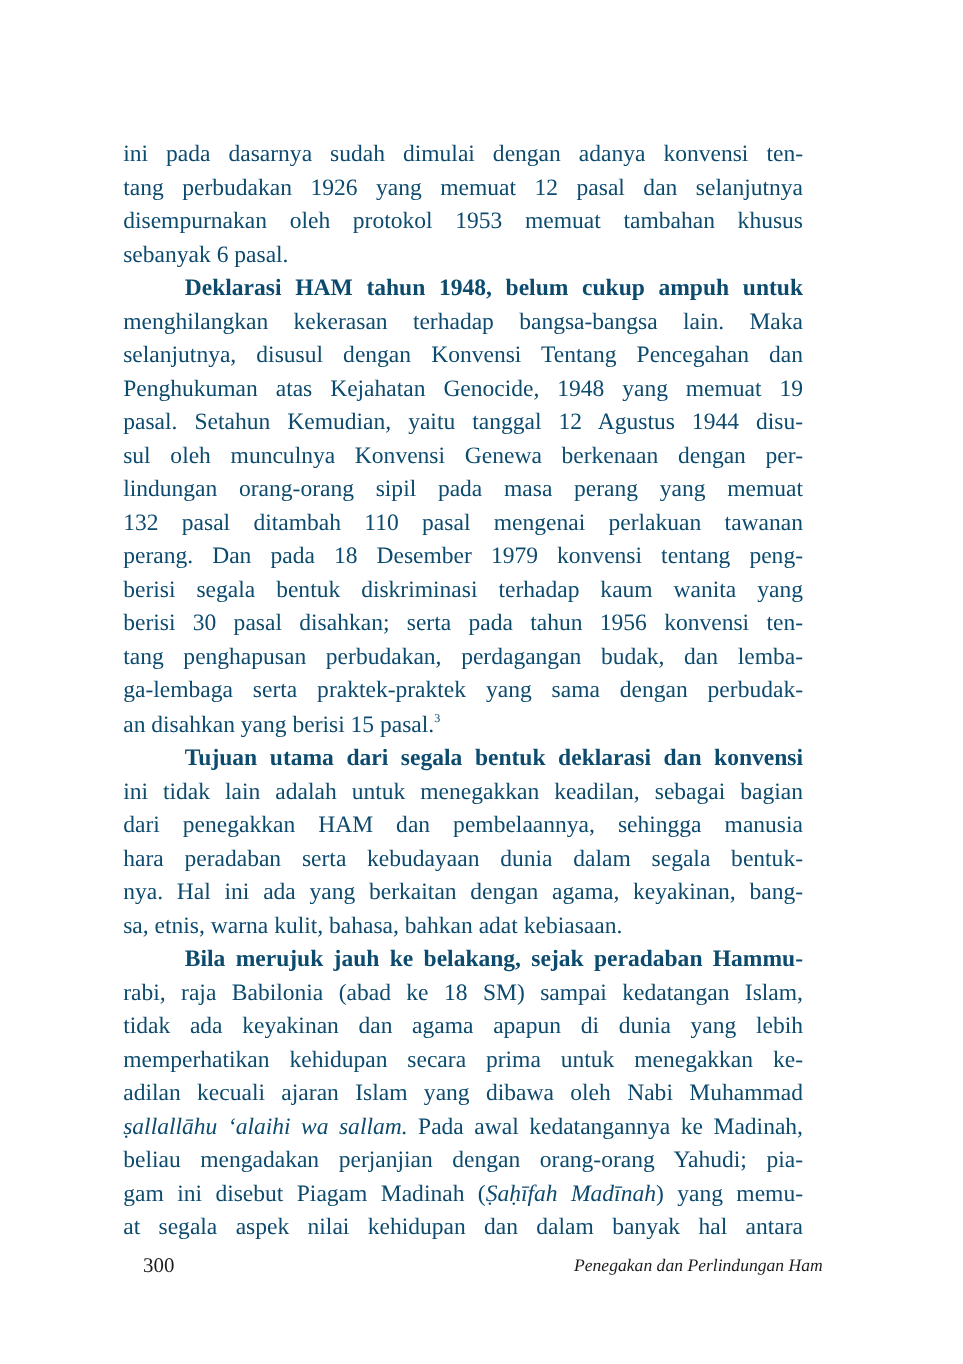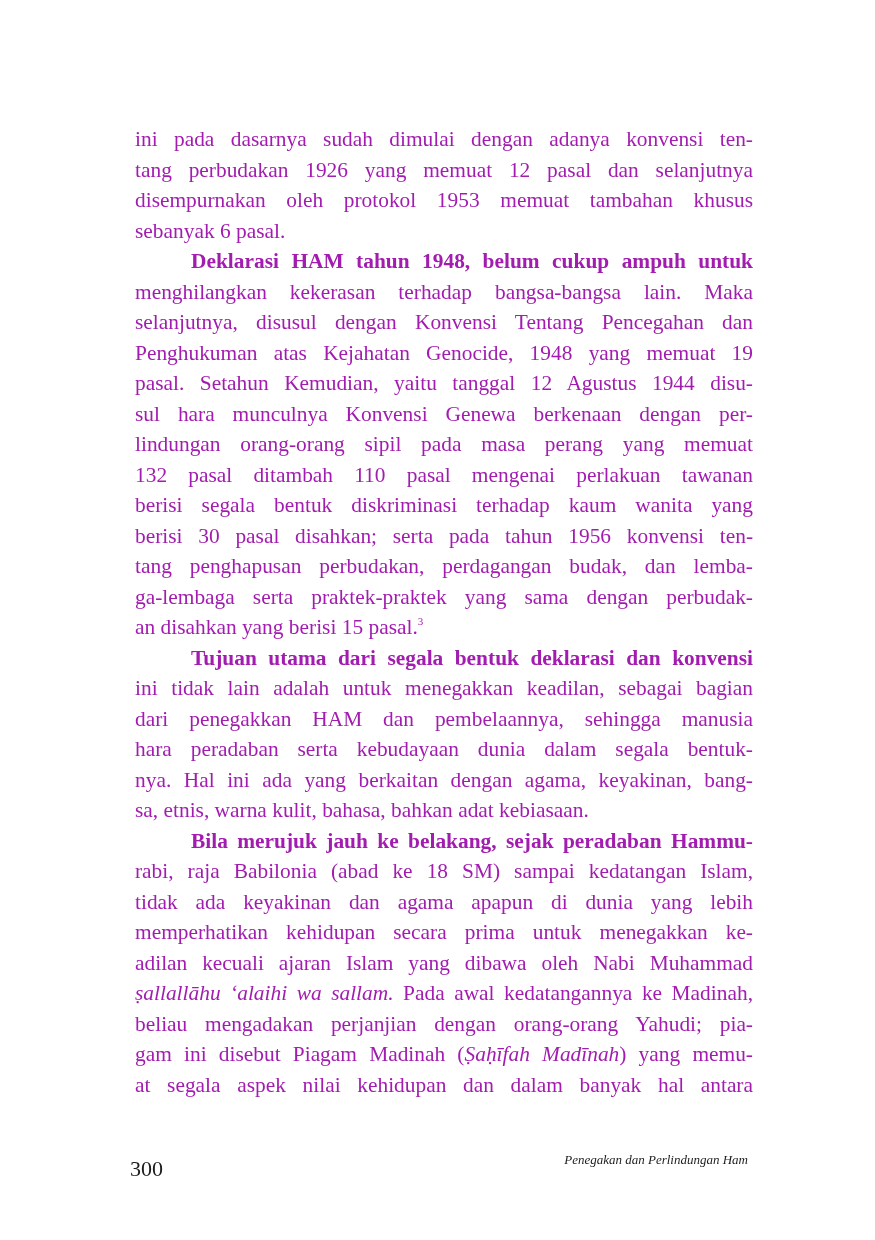--- a/index.html
+++ b/index.html
@@ -1,57 +1,58 @@
 <!DOCTYPE html>
 <html><head>
 <meta charset="utf-8">
 <style>
   html, body { margin: 0; padding: 0; background: #ffffff; }
   body { width: 875px; height: 1240px; position: relative; overflow: hidden; }
   .page {
-    position: absolute; left: 135px; top: 124px; width: 618px;
+    position: absolute; left: 112px; top: 124px; width: 618px;
     font-family: "Liberation Serif", "DejaVu Serif", serif;
-    font-size: 21.4px; line-height: 30.5px; color: #a21caf;
+    font-size: 21.4px; line-height: 30.5px; color: #0c4a6e;
   }
   .line {
     display: block; text-align: justify; text-align-last: justify;
     white-space: nowrap; height: 30.5px;
   }
   .line.last { text-align-last: left; }
   .line.indent { padding-left: 56px; font-weight: bold; }
   sup { font-size: 11px; line-height: 0; vertical-align: 9px; }
   i { font-style: italic; }
   .footer {
     position: absolute; left: 130px; top: 1140px; width: 618px;
     font-family: "Liberation Serif", "DejaVu Serif", serif; color: #1c1c1c;
   }
-  .pgnum { position: absolute; left: 0; top: 16px; font-size: 22px; }
-  .running { position: absolute; right: 0; top: 12px; font-size: 13px; font-style: italic; }
+  .pgnum { position: absolute; left: 0; top: 0; font-size: 19px; }
+  .running { position: absolute; right: 0; top: 2px; font-size: 16px; font-style: italic; }
 </style>
 </head>
 <body>
 
 <div class="page">
 
   <div>
     <span class="line">ini pada dasarnya sudah dimulai dengan adanya konvensi ten-</span>
     <span class="line">tang perbudakan 1926 yang memuat 12 pasal dan selanjutnya</span>
     <span class="line">disempurnakan oleh protokol 1953 memuat tambahan khusus</span>
     <span class="line last">sebanyak 6 pasal.</span>
   </div>
 
   <div>
     <span class="line indent">Deklarasi HAM tahun 1948, belum cukup ampuh untuk</span>
     <span class="line">menghilangkan kekerasan terhadap bangsa-bangsa lain. Maka</span>
     <span class="line">selanjutnya, disusul dengan Konvensi Tentang Pencegahan dan</span>
     <span class="line">Penghukuman atas Kejahatan Genocide, 1948 yang memuat 19</span>
     <span class="line">pasal. Setahun Kemudian, yaitu tanggal 12 Agustus 1944 disu-</span>
-    <span class="line">sul hara munculnya Konvensi Genewa berkenaan dengan per-</span>
+    <span class="line">sul oleh munculnya Konvensi Genewa berkenaan dengan per-</span>
     <span class="line">lindungan orang-orang sipil pada masa perang yang memuat</span>
     <span class="line">132 pasal ditambah 110 pasal mengenai perlakuan tawanan</span>
+    <span class="line">perang. Dan pada 18 Desember 1979 konvensi tentang peng-</span>
     <span class="line">berisi segala bentuk diskriminasi terhadap kaum wanita yang</span>
     <span class="line">berisi 30 pasal disahkan; serta pada tahun 1956 konvensi ten-</span>
     <span class="line">tang penghapusan perbudakan, perdagangan budak, dan lemba-</span>
     <span class="line">ga-lembaga serta praktek-praktek yang sama dengan perbudak-</span>
     <span class="line last"><span>an disahkan yang berisi 15 pasal.</span><sup>3</sup></span>
   </div>
 
   <div>
     <span class="line indent">Tujuan utama dari segala bentuk deklarasi dan konvensi</span>
     <span class="line">ini tidak lain adalah untuk menegakkan keadilan, sebagai bagian</span>

